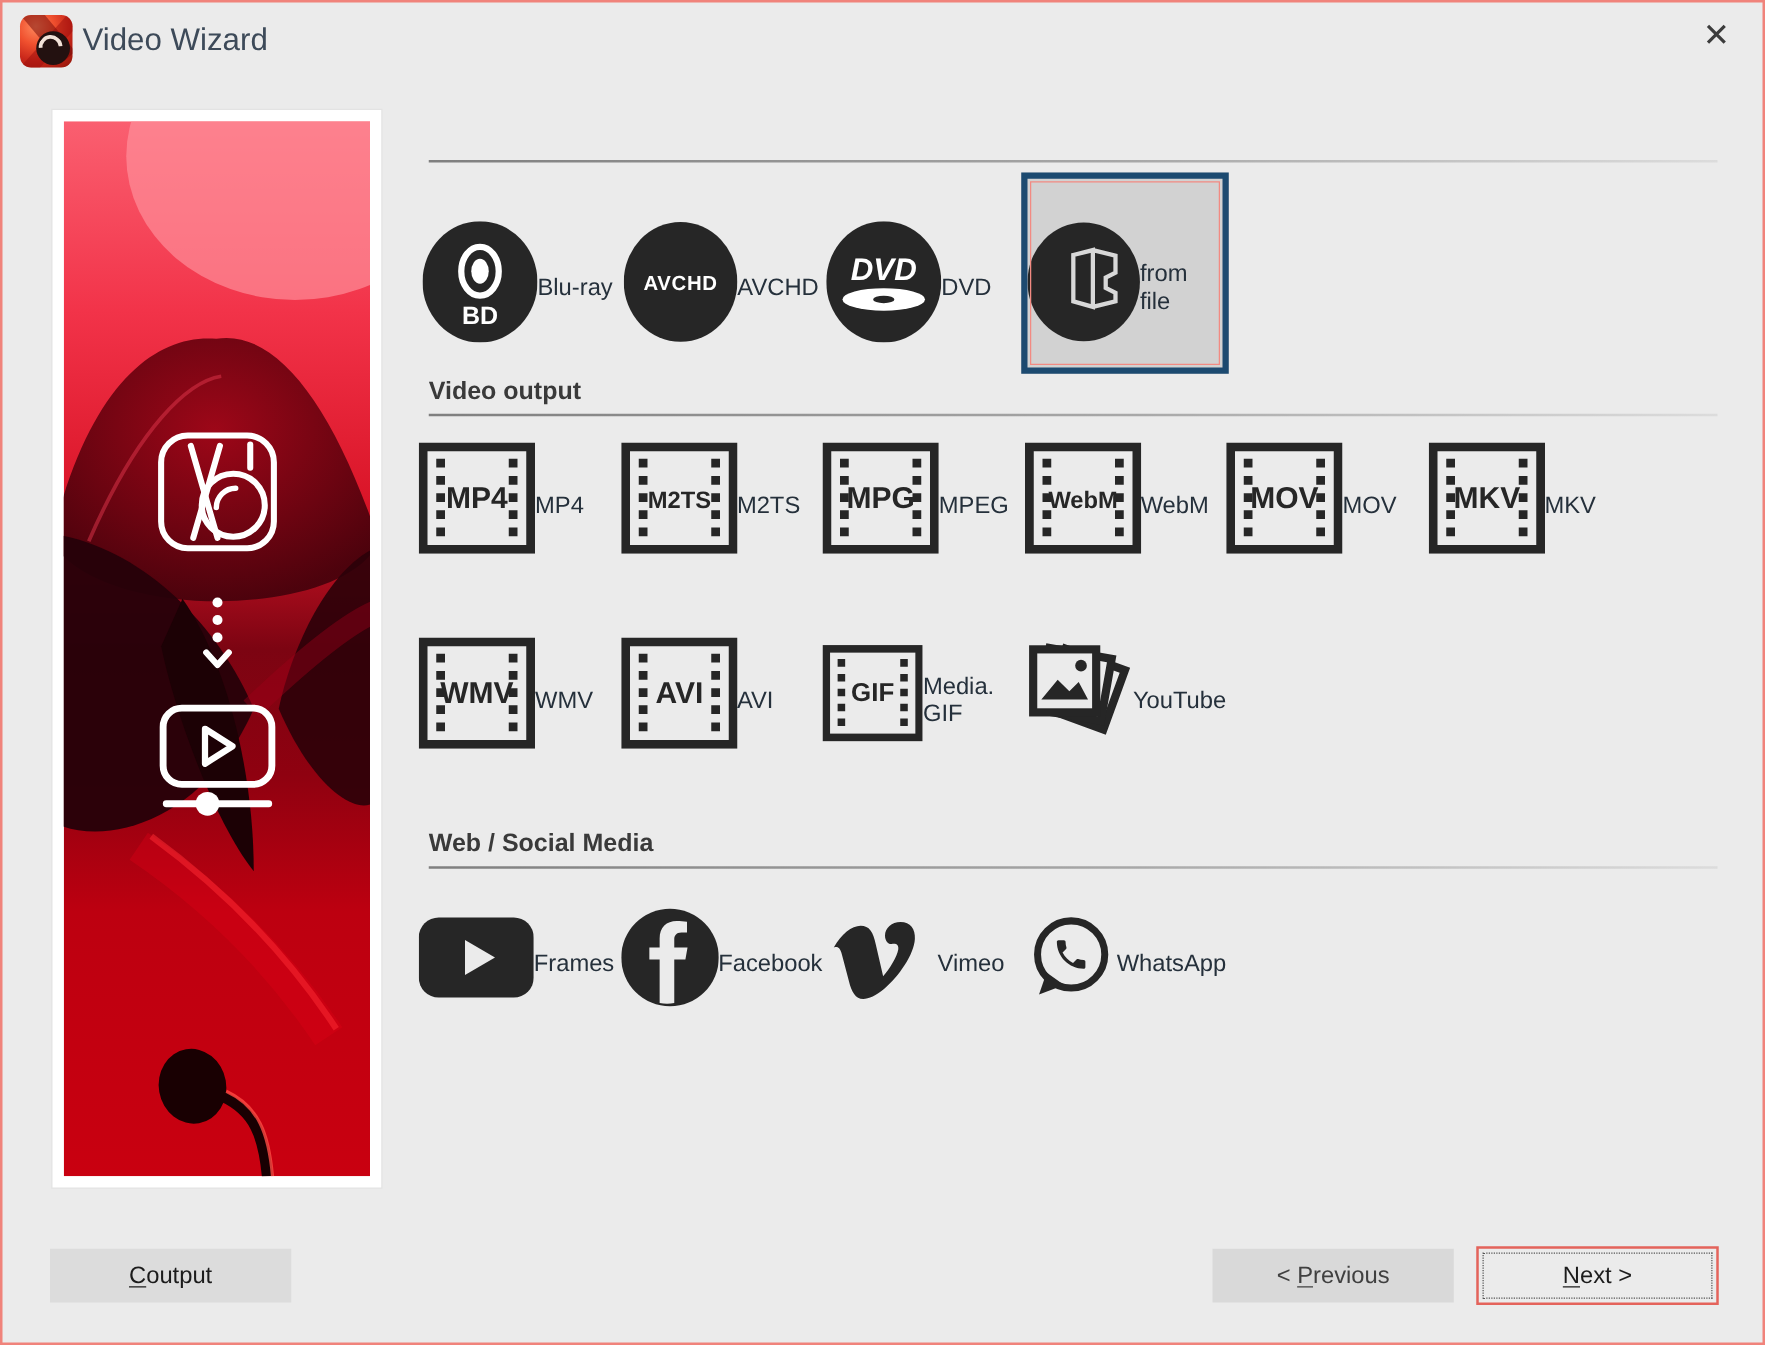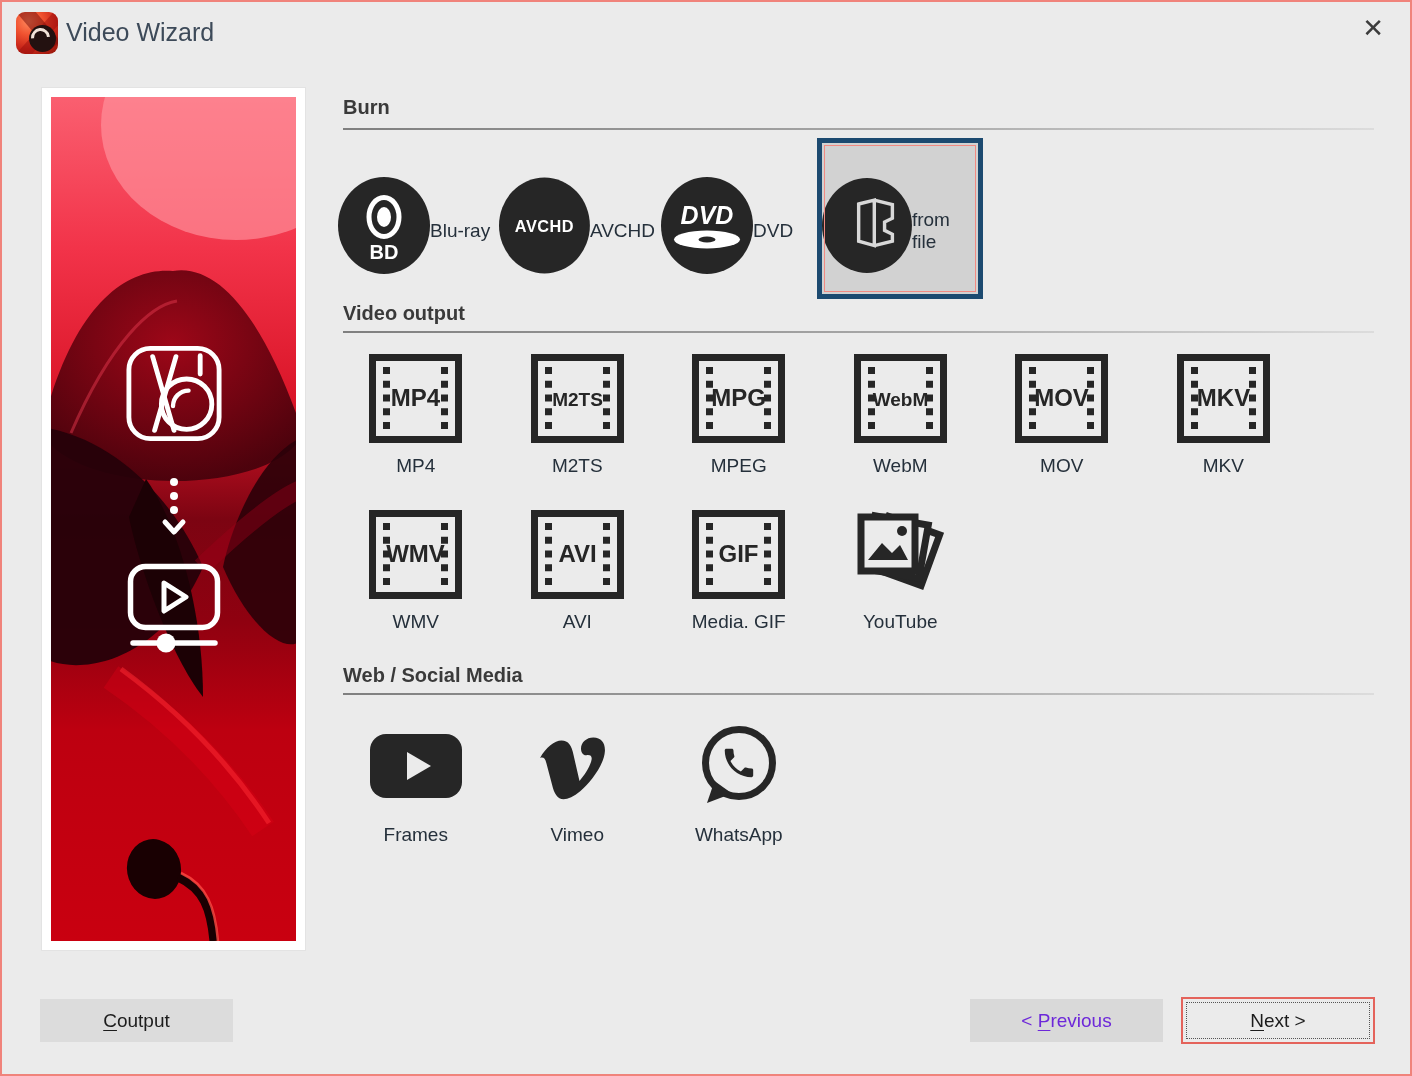--- a/index.html
+++ b/index.html
@@ -40,28 +40,28 @@
 
   
   .burn-tile { position:absolute; top:136px; width:166px; height:161px; box-sizing:border-box;
     border:5px solid transparent; display:flex; align-items:center;
     padding-top:13px; cursor:pointer; }
   .burn-tile.selected { border-color:#1c4a70; background:#d2d2d2; }
   .sel-ring { position:absolute; inset:2px; border:1px solid #f28a82; pointer-events:none; }
   .tlabel { margin-top:12px; font-size:19px; color:#25303b; }
   .grid-row { position:absolute; left:333px; display:flex; }
   #row-v1 { top:352px; } #row-v2 { top:508px; } #row-social { top:718px; }
-  .cell { width:161.5px; display:flex; flex-direction:column; align-items:center; cursor:pointer; }
+  .cell { width:161.5px; display:flex; align-items:center; cursor:pointer; }
   .ic { display:block; }
 
   
   .btn { position:absolute; height:43px; box-sizing:border-box; display:flex; align-items:center;
     justify-content:center; font-size:19px; cursor:pointer; }
   #btn-cancel { left:38px; top:997px; width:193px; background:#dcdcdc; color:#1c1c1c; }
-  #btn-prev { left:968px; top:997px; width:193px; background:#d9d9d9; color:#6d28d9; }
+  #btn-prev { left:968px; top:997px; width:193px; background:#d9d9d9; color:#404040; }
   #btn-next { left:1179px; top:995px; width:194px; height:47px; background:#ebebeb;
     border:2px solid #e4635b; color:#1c1c1c; }
   #btn-next .focus-dots { position:absolute; inset:3px; border:1px dotted #555; pointer-events:none; }
   .ul { text-decoration:underline; text-underline-offset:3px; }
 </style>
 </head>
 <body>
 
 <div class="window">
 
@@ -124,21 +124,20 @@
     <svg class="ov-icon player-icon" width="100" height="95" viewBox="0 0 100 95">
       <g fill="none" stroke="#fff" stroke-linecap="round" stroke-linejoin="round">
         <rect x="6.5" y="4.5" width="87" height="61" rx="15" stroke-width="5.5"></rect>
         <path d="M40,21 L62,35 L40,49 Z" stroke-width="5"></path>
         <path d="M9,81 L91,81" stroke-width="5.5"></path>
       </g>
       <circle cx="42" cy="81" r="9.5" fill="#fff"></circle>
     </svg>
   </div>
 
-  <div class="sec-head" id="head-burn">Burn</div>
   <div class="sec-line" id="line-burn"></div>
 
   <div class="burn-tile" style="left:331px">
     <svg class="ic" width="92" height="97" viewBox="0 0 92 97">
       <ellipse cx="46" cy="48.5" rx="46" ry="48.5" fill="#262626"></ellipse>
       <ellipse cx="46" cy="40" rx="15" ry="19.5" fill="none" stroke="#fff" stroke-width="5"></ellipse>
       <ellipse cx="46" cy="40" rx="7" ry="10" fill="#fff"></ellipse>
       <text x="46" y="82" text-anchor="middle" font-size="20" font-weight="bold" fill="#fff">BD</text>
     </svg>
     <div class="tlabel">Blu-ray</div>
@@ -280,20 +279,27 @@
   <div class="grid-row" id="row-social">
     <div class="cell">
       <svg class="ic" width="92" height="92" viewBox="0 0 92 92">
         <rect x="0" y="14" width="92" height="64" rx="16" fill="#262626"></rect>
         <polygon points="37,32 61,46 37,60" fill="#ebebeb"></polygon>
       </svg>
       <div class="tlabel">Frames</div>
     </div>
     <div class="cell">
       <svg class="ic" width="92" height="92" viewBox="0 0 92 92">
+        <circle cx="46" cy="46" r="46" fill="#262626"></circle>
+        <path fill="#ebebeb" d="M50,89 L50,48 h10.5 l2,-11.5 H50 v-7.5 c0,-3.3 1.6,-6.5 6.8,-6.5 h5.2 V12.3 c-3,-0.4 -6.6,-0.8 -9.6,-0.8 c-9.8,0 -16.2,5.9 -16.2,16.6 v8.4 h-9.7 V48 h9.7 v41 c2.3,0.4 4.6,0.6 7,0.6 c2.4,0 4.6,-0.2 6.8,-0.6 z"></path>
+      </svg>
+      <div class="tlabel">Facebook</div>
+    </div>
+    <div class="cell">
+      <svg class="ic" width="92" height="92" viewBox="0 0 92 92">
         <path fill="#262626" d="M9,38 C15,27 23.5,20.5 30.5,20.5 C37.5,20.5 40.6,25.5 42.6,35.3 L48.5,61 C53.8,54.7 59.6,45.6 60.6,39.5 C61.1,36.2 59.4,34.6 55.4,35.2 C52.7,35.6 50,33 50,28.4 C50,22.6 55.4,17.6 62.4,17.6 C70.4,17.6 74.4,23.2 73.9,31.2 C73.2,43.6 61.2,61 49.2,71.2 C43,76.4 36.9,79.2 32.6,79.2 C26.4,79.2 23.2,73.4 21.2,65.2 L15.4,43.2 C14.1,38.4 12.4,36.8 9,38 Z"></path>
       </svg>
       <div class="tlabel">Vimeo</div>
     </div>
     <div class="cell">
       <svg class="ic" width="92" height="92" viewBox="0 0 92 92">
         <circle cx="46" cy="43" r="33.5" fill="none" stroke="#262626" stroke-width="7"></circle>
         <path d="M14,83 L21.5,61 L39,73.5 Z" fill="#262626"></path>
         <path fill="#262626" transform="translate(27,24) scale(1.58)" d="M6.62 10.79c1.44 2.83 3.76 5.14 6.59 6.59l2.2-2.2c.27-.27.67-.36 1.02-.24 1.12.37 2.33.57 3.57.57.55 0 1 .45 1 1V20c0 .55-.45 1-1 1-9.39 0-17-7.61-17-17 0-.55.45-1 1-1h3.5c.55 0 1 .45 1 1 0 1.25.2 2.45.57 3.57.11.35.03.74-.25 1.02l-2.2 2.2z"></path>
       </svg>

